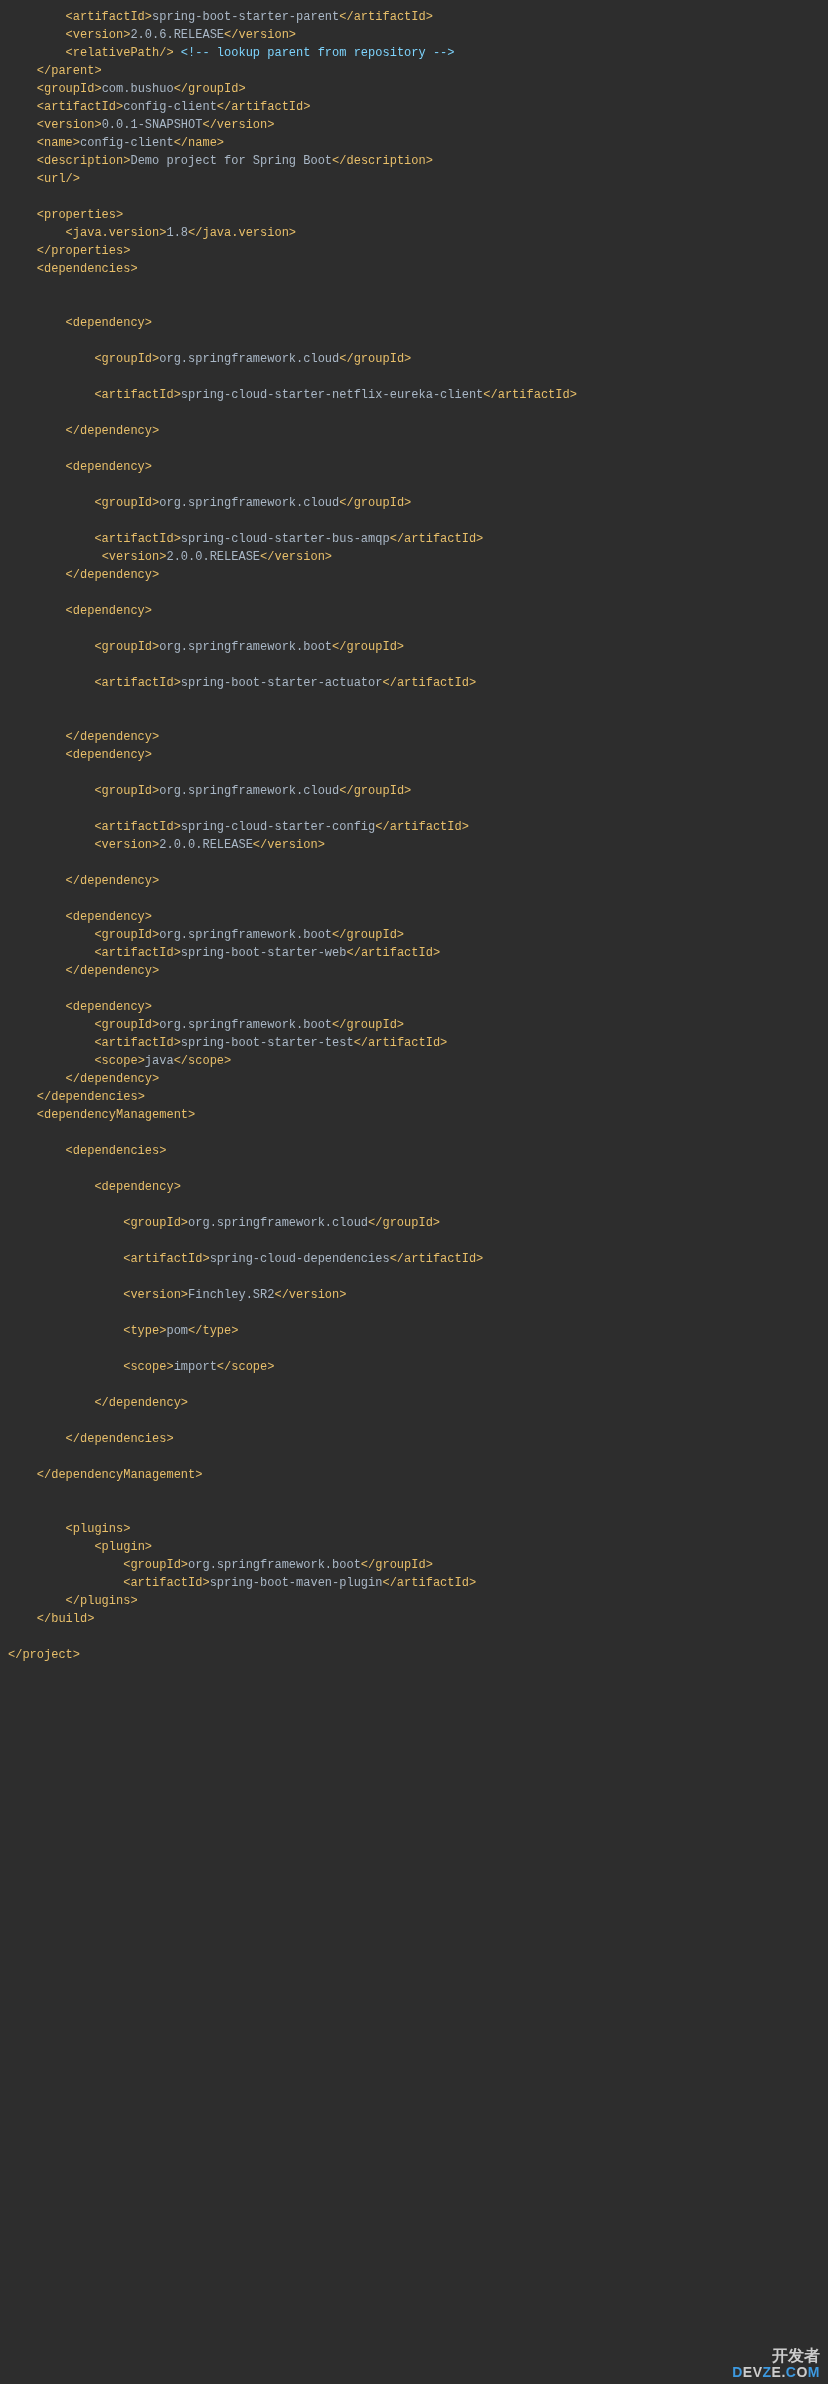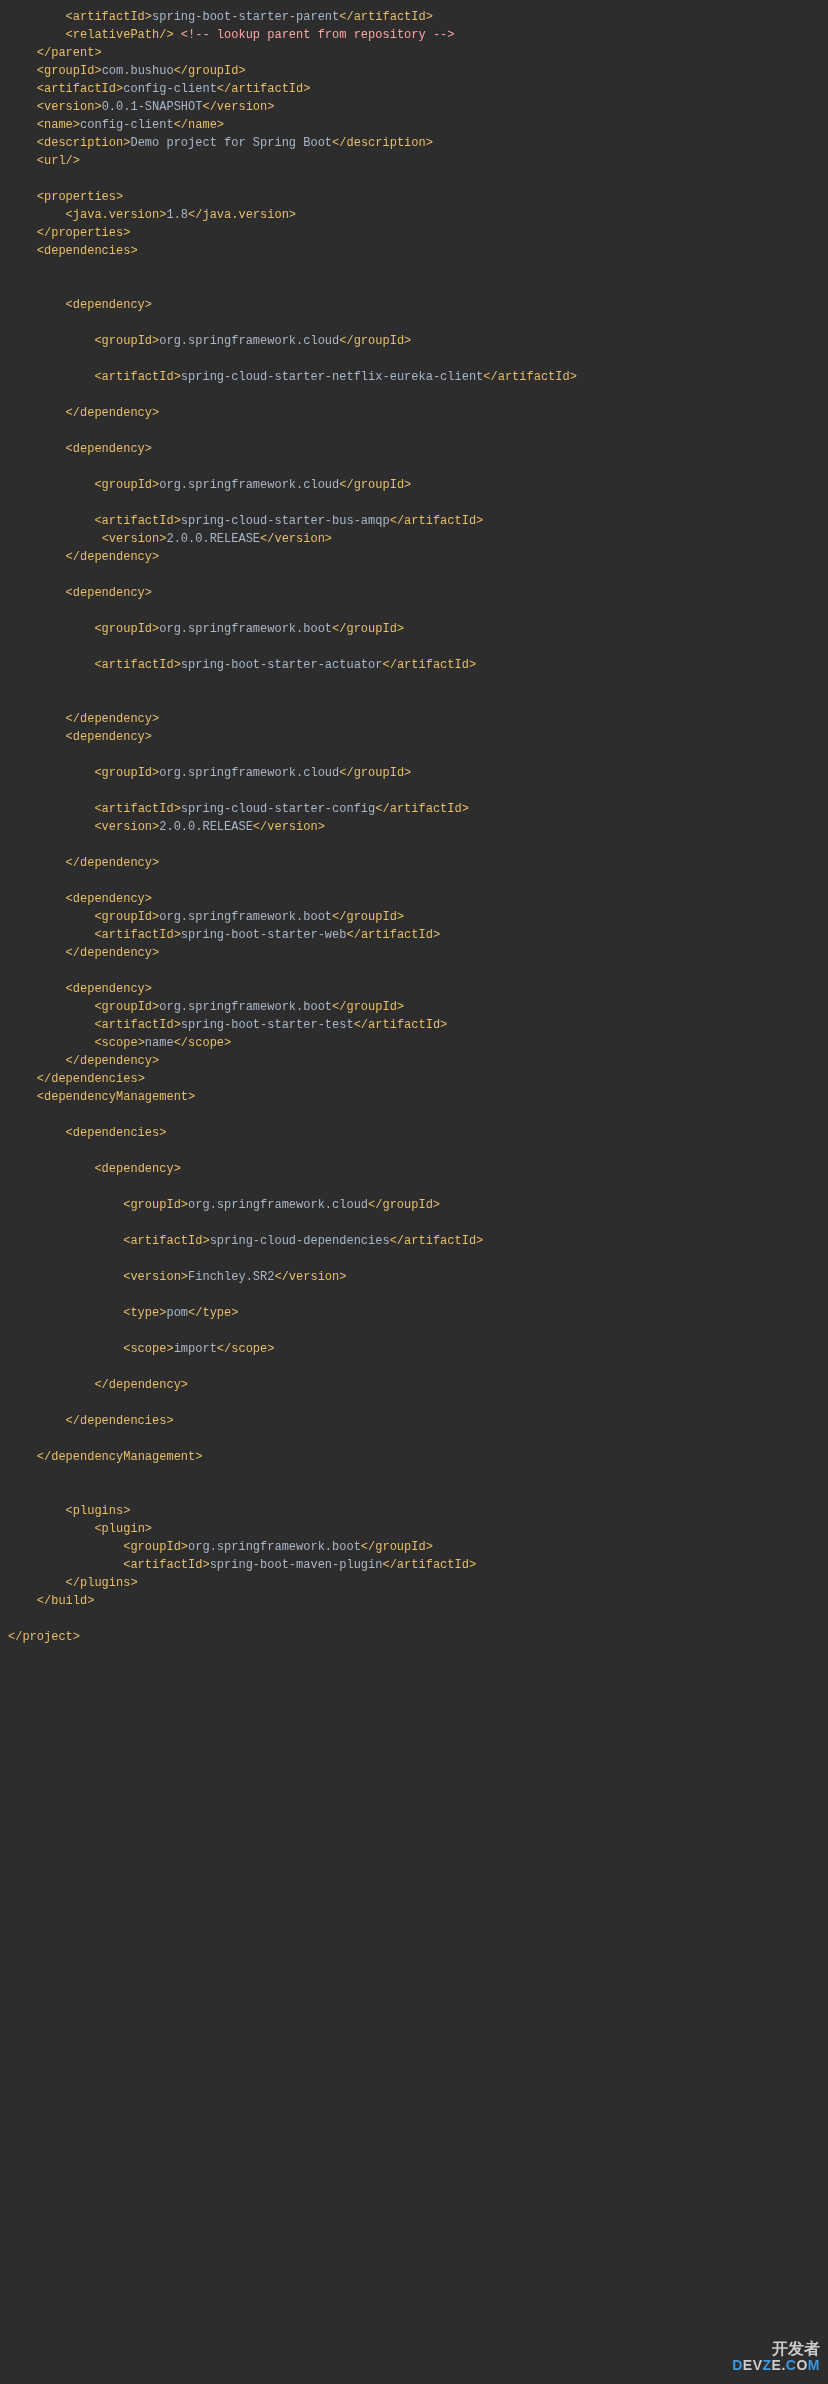--- a/index.html
+++ b/index.html
@@ -26,26 +26,26 @@
       min-height: 17px;
     }
     .tag {
       color: #e8bf6a;
     }
     .text {
       color: #a9b7c6;
       margin-top: 17px;
     }
     .comment {
-      color: #fca5a5;
+      color: #7dd3fc;
     }
     .watermark {
       position: absolute;
       right: 8px;
-      bottom: 11px;
+      bottom: 4px;
       font-family: Arial, sans-serif;
       font-size: 14px;
       font-weight: bold;
       color: #cccccc;
       text-align: right;
       line-height: 1.1;
     }
     .watermark .cn {
       font-size: 16px;
     }
@@ -54,20 +54,21 @@
     }
     .watermark .en .cap {
       color: #3d99e0;
     }
   </style>
 </head>
 <body>
 
 <div class="editor" id="editor">
     <div class="line">        <span class="tag">&lt;artifactId&gt;</span><span class="text">spring-boot-starter-parent</span><span class="tag">&lt;/artifactId&gt;</span></div>
+    <div class="line">        <span class="tag">&lt;version&gt;</span><span class="text">2.0.6.RELEASE</span><span class="tag">&lt;/version&gt;</span></div>
     <div class="line">        <span class="tag">&lt;relativePath/&gt;</span><span class="text"> </span><span class="comment">&lt;!-- lookup parent from repository --&gt;</span></div>
     <div class="line">    <span class="tag">&lt;/parent&gt;</span></div>
     <div class="line">    <span class="tag">&lt;groupId&gt;</span><span class="text">com.bushuo</span><span class="tag">&lt;/groupId&gt;</span></div>
     <div class="line">    <span class="tag">&lt;artifactId&gt;</span><span class="text">config-client</span><span class="tag">&lt;/artifactId&gt;</span></div>
     <div class="line">    <span class="tag">&lt;version&gt;</span><span class="text">0.0.1-SNAPSHOT</span><span class="tag">&lt;/version&gt;</span></div>
     <div class="line">    <span class="tag">&lt;name&gt;</span><span class="text">config-client</span><span class="tag">&lt;/name&gt;</span></div>
     <div class="line">    <span class="tag">&lt;description&gt;</span><span class="text">Demo project for Spring Boot</span><span class="tag">&lt;/description&gt;</span></div>
     <div class="line">    <span class="tag">&lt;url/&gt;</span></div>
     <div class="line"> </div>
     <div class="line">    <span class="tag">&lt;properties&gt;</span></div>
@@ -110,21 +111,21 @@
     <div class="line">        <span class="tag">&lt;/dependency&gt;</span></div>
     <div class="line"> </div>
     <div class="line">        <span class="tag">&lt;dependency&gt;</span></div>
     <div class="line">            <span class="tag">&lt;groupId&gt;</span><span class="text">org.springframework.boot</span><span class="tag">&lt;/groupId&gt;</span></div>
     <div class="line">            <span class="tag">&lt;artifactId&gt;</span><span class="text">spring-boot-starter-web</span><span class="tag">&lt;/artifactId&gt;</span></div>
     <div class="line">        <span class="tag">&lt;/dependency&gt;</span></div>
     <div class="line"> </div>
     <div class="line">        <span class="tag">&lt;dependency&gt;</span></div>
     <div class="line">            <span class="tag">&lt;groupId&gt;</span><span class="text">org.springframework.boot</span><span class="tag">&lt;/groupId&gt;</span></div>
     <div class="line">            <span class="tag">&lt;artifactId&gt;</span><span class="text">spring-boot-starter-test</span><span class="tag">&lt;/artifactId&gt;</span></div>
-    <div class="line">            <span class="tag">&lt;scope&gt;</span><span class="text">name</span><span class="tag">&lt;/scope&gt;</span></div>
+    <div class="line">            <span class="tag">&lt;scope&gt;</span><span class="text">java</span><span class="tag">&lt;/scope&gt;</span></div>
     <div class="line">        <span class="tag">&lt;/dependency&gt;</span></div>
     <div class="line">    <span class="tag">&lt;/dependencies&gt;</span></div>
     <div class="line">    <span class="tag">&lt;dependencyManagement&gt;</span></div>
     <div class="line"> </div>
     <div class="line">        <span class="tag">&lt;dependencies&gt;</span></div>
     <div class="line"> </div>
     <div class="line">            <span class="tag">&lt;dependency&gt;</span></div>
     <div class="line"> </div>
     <div class="line">                <span class="tag">&lt;groupId&gt;</span><span class="text">org.springframework.cloud</span><span class="tag">&lt;/groupId&gt;</span></div>
     <div class="line"> </div>

